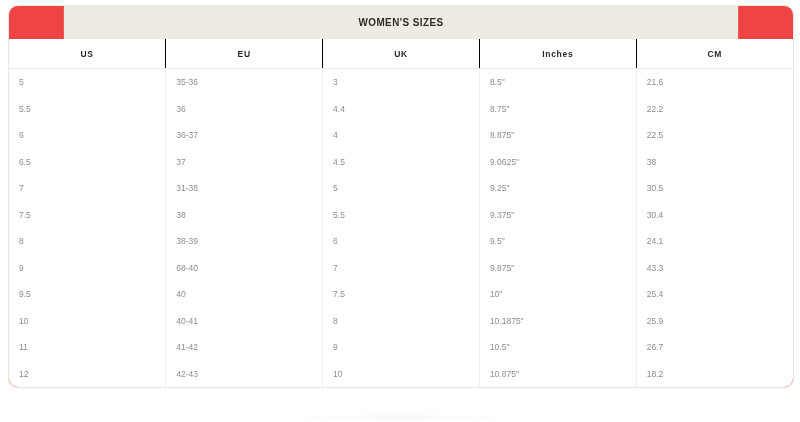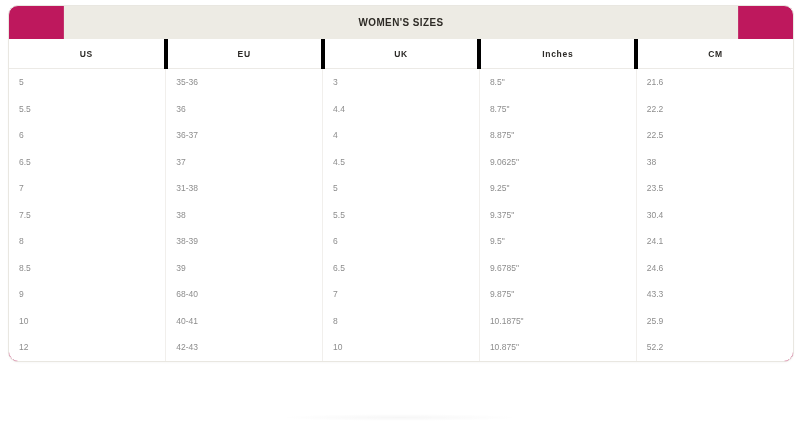--- a/index.html
+++ b/index.html
@@ -13,21 +13,21 @@
     font-family: "Liberation Sans", sans-serif;
     -webkit-font-smoothing: antialiased;
     overflow: hidden;
   }
 
   .size-card {
     position: absolute;
     left: 8px;
     top: 5px;
     width: 784px;
-    background: #be185d;
+    background: #ef4444;
     border-radius: 10px;
     border: 1px solid #e9e7e1;
     overflow: hidden;
     box-shadow: 0 1px 2px rgba(0,0,0,0.03);
   }
 
   .card-title {
     height: 33px;
     line-height: 33px;
     background: #edebe4;
@@ -48,21 +48,21 @@
   }
 
   table.size-table th {
     height: 29px;
     font-size: 8.5px;
     font-weight: 700;
     letter-spacing: 0.7px;
     color: #2c2a27;
     text-align: center;
     vertical-align: middle;
-    border-right: 4px solid #000000;
+    border-right: 1px solid #000000;
     border-bottom: 1px solid #eceae6;
     background: #ffffff;
     padding: 0;
   }
 
   table.size-table th:last-child {
     border-right: none;
   }
 
   table.size-table td {
@@ -140,62 +140,69 @@
         <td>37</td>
         <td>4.5</td>
         <td>9.0625"</td>
         <td>38</td>
       </tr>
       <tr>
         <td>7</td>
         <td>31-38</td>
         <td>5</td>
         <td>9.25"</td>
-        <td>23.5</td>
+        <td>30.5</td>
       </tr>
       <tr>
         <td>7.5</td>
         <td>38</td>
         <td>5.5</td>
         <td>9.375"</td>
         <td>30.4</td>
       </tr>
       <tr>
         <td>8</td>
         <td>38-39</td>
         <td>6</td>
         <td>9.5"</td>
         <td>24.1</td>
       </tr>
       <tr>
-        <td>8.5</td>
-        <td>39</td>
-        <td>6.5</td>
-        <td>9.6785"</td>
-        <td>24.6</td>
-      </tr>
-      <tr>
         <td>9</td>
         <td>68-40</td>
         <td>7</td>
         <td>9.875"</td>
         <td>43.3</td>
       </tr>
       <tr>
+        <td>9.5</td>
+        <td>40</td>
+        <td>7.5</td>
+        <td>10"</td>
+        <td>25.4</td>
+      </tr>
+      <tr>
         <td>10</td>
         <td>40-41</td>
         <td>8</td>
         <td>10.1875"</td>
         <td>25.9</td>
       </tr>
       <tr>
+        <td>11</td>
+        <td>41-42</td>
+        <td>9</td>
+        <td>10.5"</td>
+        <td>26.7</td>
+      </tr>
+      <tr>
         <td>12</td>
         <td>42-43</td>
         <td>10</td>
         <td>10.875"</td>
-        <td>52.2</td>
+        <td>18.2</td>
       </tr>
     </tbody>
   </table>
 
 </div>
 
 <div class="bottom-shadow"></div>
 
 </body></html>

